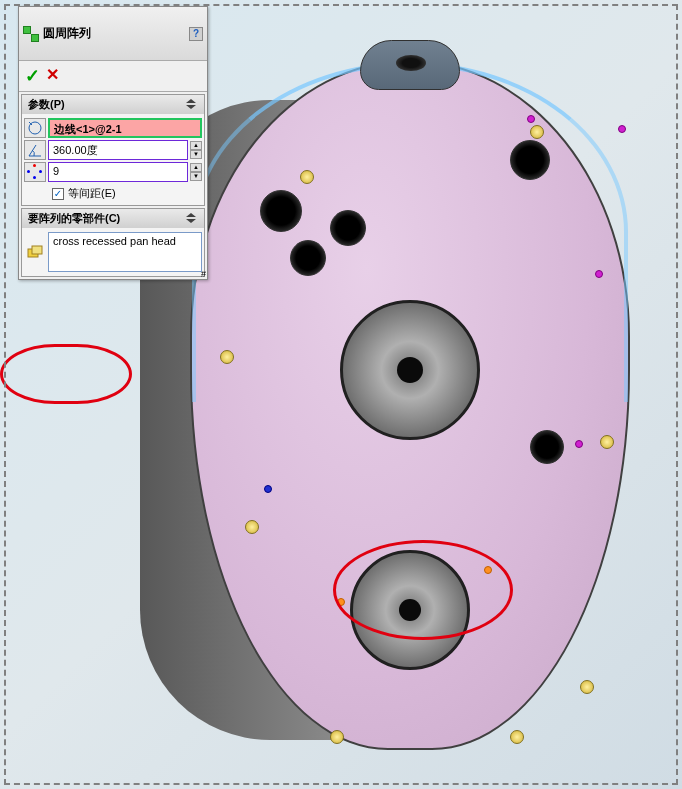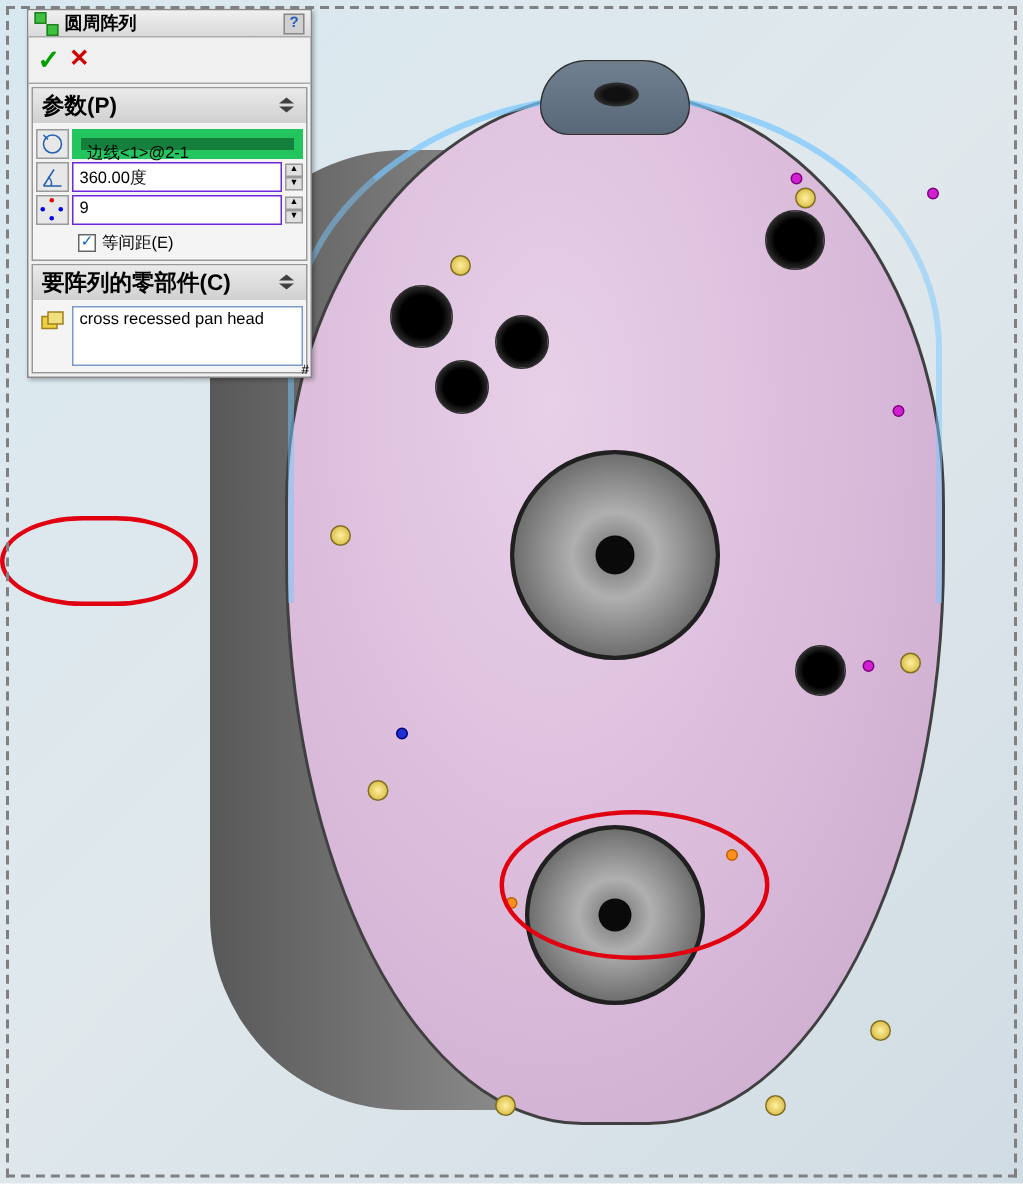--- a/index.html
+++ b/index.html
@@ -167,21 +167,21 @@
       font-size: 11px;
       font-weight: bold;
     }
     .pin-icon {
       width: 20px; height: 14px;
       display: inline-block;
       background: linear-gradient(to right, #ff6020, #ff9050, #2890f0);
     }
     .feature-header {
       background: linear-gradient(to bottom, #f0f0f0, #dadada);
-      padding: 0 4px;
+      padding: 18px 4px;
       display: flex;
       align-items: center;
       justify-content: space-between;
       border-bottom: 1px solid #aaa;
     }
     .feature-header .left {
       display: flex;
       align-items: center;
       gap: 4px;
     }
@@ -233,21 +233,21 @@
       border: 1px solid #999;
       margin: 2px;
       background: #f4f4f4;
     }
     .section-header {
       background: linear-gradient(to bottom, #eaeaea, #d0d0d0);
       padding: 2px 6px;
       display: flex;
       justify-content: space-between;
       align-items: center;
-      font-size: 15px;
+      font-size: 11px;
       font-weight: bold;
     }
     .collapse-icon {
       display: inline-block;
       width: 12px; height: 12px;
       position: relative;
     }
     .collapse-icon::before,
     .collapse-icon::after {
       content: '';
@@ -279,22 +279,23 @@
     }
     .param-input {
       flex: 1;
       border: 1px solid #6d28d9;
       background: white;
       padding: 2px 4px;
       font-size: 11px;
       height: 20px;
     }
     .param-input.highlight {
-      background: #15803d;
-      border: 6px solid #22c55e;
+      background: #fca5a5;
+      border: 2px solid #22c55e;
+      font-weight: bold;
     }
     .spin-btns {
       display: flex;
       flex-direction: column;
       width: 12px;
     }
     .spin-btn {
       height: 9px;
       background: #e0e0e0;
       border: 1px solid #999;
@@ -314,21 +315,21 @@
       width: 12px; height: 12px;
       border: 1px solid #666;
       background: white;
       text-align: center;
       line-height: 10px;
       font-size: 10px;
       color: #0060c0;
     }
     .comp-row {
       display: flex;
-      align-items: flex-start;
+      align-items: center;
       gap: 2px;
       margin: 2px 0;
     }
     .comp-icon {
       width: 22px; height: 20px;
       display: flex;
       align-items: center;
       justify-content: center;
     }
     .comp-list {

